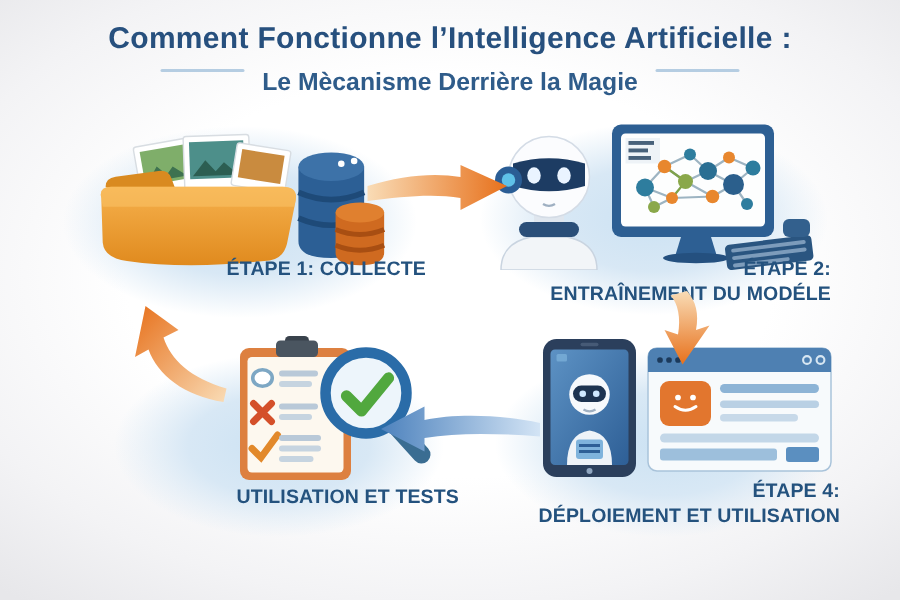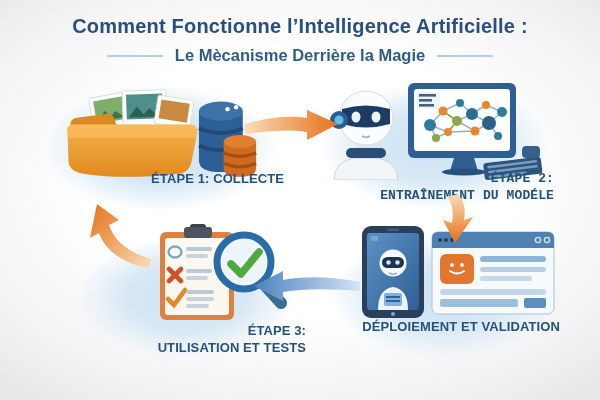--- a/index.html
+++ b/index.html
@@ -8,21 +8,21 @@
     font-family:"Liberation Sans",sans-serif;
     background:
       radial-gradient(ellipse 75% 70% at 50% 46%, #ffffff 48%, #f3f3f5 78%, #e7e7ea 100%);
   }
   .title{
     position:absolute;top:15px;left:0;width:100%;text-align:center;
     font-size:20px;font-weight:bold;color:#27507e;letter-spacing:.2px;
   }
   .subtitle-row{
     position:absolute;top:46px;left:0;width:100%;
-    display:flex;align-items:center;justify-content:center;gap:12px;
+    display:flex;align-items:flex-start;justify-content:center;gap:12px;
   }
   .subtitle{font-size:16.5px;font-weight:600;color:#2f5c8a;}
   .sub-line{width:56px;height:2px;background:#b5cde2;border-radius:1px;}
   .step{position:absolute;}
   .blob{
     position:absolute;border-radius:50%;
     background:radial-gradient(closest-side,#cce2f3 0%,#d8e8f5 55%,rgba(216,232,245,0) 100%);
   }
   .illus{position:absolute;}
   .label{
@@ -148,21 +148,21 @@
         <g fill="#7d9cbb">
           <rect x="162" y="83" width="50" height="2.6" rx="1.3"></rect>
           <rect x="162" y="88" width="50" height="2.6" rx="1.3"></rect>
           <rect x="162" y="93" width="38" height="2.6" rx="1.3"></rect>
         </g>
       </g>
       <g>
         <rect x="196" y="66" width="18" height="12" rx="4" fill="#33608d"></rect>
       </g>
     </svg>
-    <div class="label" style="top:90px;font-family:Liberation Mono, monospace;">
+    <div class="label" style="top:90px;">
       <div>ÉTAPE 2:</div>
       <div>ENTRAÎNEMENT DU MODÉLE</div>
     </div>
   </div>
 
   <div class="step" style="left:62px;top:222px;width:244px;height:142px;">
     <div class="blob" style="left:14px;top:14px;width:220px;height:122px;"></div>
     <svg class="illus" style="left:78px;top:2px;" width="152" height="98" viewBox="0 0 152 98">
 
       <g>
@@ -182,21 +182,20 @@
         <rect x="46" y="80" width="23" height="4" rx="2" fill="#c6d4e0"></rect>
       </g>
 
       <g>
         <line x1="122" y1="58" x2="141" y2="79" stroke="#3a6d92" stroke-width="12" stroke-linecap="round"></line>
         <circle cx="104" cy="38" r="27" fill="#edf5fb" stroke="#2a6ca8" stroke-width="7"></circle>
         <path d="M91,40 L101,50 L119,28" stroke="#51a83e" stroke-width="7.5" fill="none" stroke-linecap="round" stroke-linejoin="round"></path>
       </g>
     </svg>
     <div class="label" style="top:100px;">
-      <div>ÉTAPE 3:</div>
       <div>UTILISATION ET TESTS</div>
     </div>
   </div>
 
   <div class="step" style="left:326px;top:218px;width:234px;height:146px;">
     <div class="blob" style="left:4px;top:16px;width:226px;height:124px;"></div>
     <svg class="illus" style="left:14px;top:8px;" width="216" height="94" viewBox="0 0 216 94">
       <defs>
         <linearGradient id="phoneScr" x1="0" y1="0" x2="1" y2="1">
           <stop offset="0" stop-color="#5d92c4"></stop>
@@ -237,21 +236,22 @@
         </g>
         <rect x="140" y="30" width="66" height="6" rx="3" fill="#8db4d6"></rect>
         <rect x="140" y="41" width="66" height="5" rx="2.5" fill="#b9d0e4"></rect>
         <rect x="140" y="50" width="52" height="5" rx="2.5" fill="#c7d9e9"></rect>
         <rect x="100" y="63" width="106" height="6" rx="3" fill="#c3d7e8"></rect>
         <rect x="100" y="73" width="78" height="8" rx="2" fill="#9dbfdc"></rect>
         <rect x="184" y="72" width="22" height="10" rx="2" fill="#5b8fc0"></rect>
       </g>
     </svg>
     <div class="label" style="top:100px;">
-      <div>DÉPLOIEMENT ET VALIDATION</div>
+      <div>ÉTAPE 4:</div>
+      <div>DÉPLOIEMENT ET UTILISATION</div>
     </div>
   </div>
 
   <svg class="arrow" style="left:243px;top:103px;" width="100" height="45" viewBox="0 0 100 45">
     <defs>
       <linearGradient id="ag1" x1="0" y1="0" x2="1" y2="0">
         <stop offset="0" stop-color="#f9dcb6"></stop>
           <stop offset="1" stop-color="#e7711c"></stop>
       </linearGradient>
     </defs>

